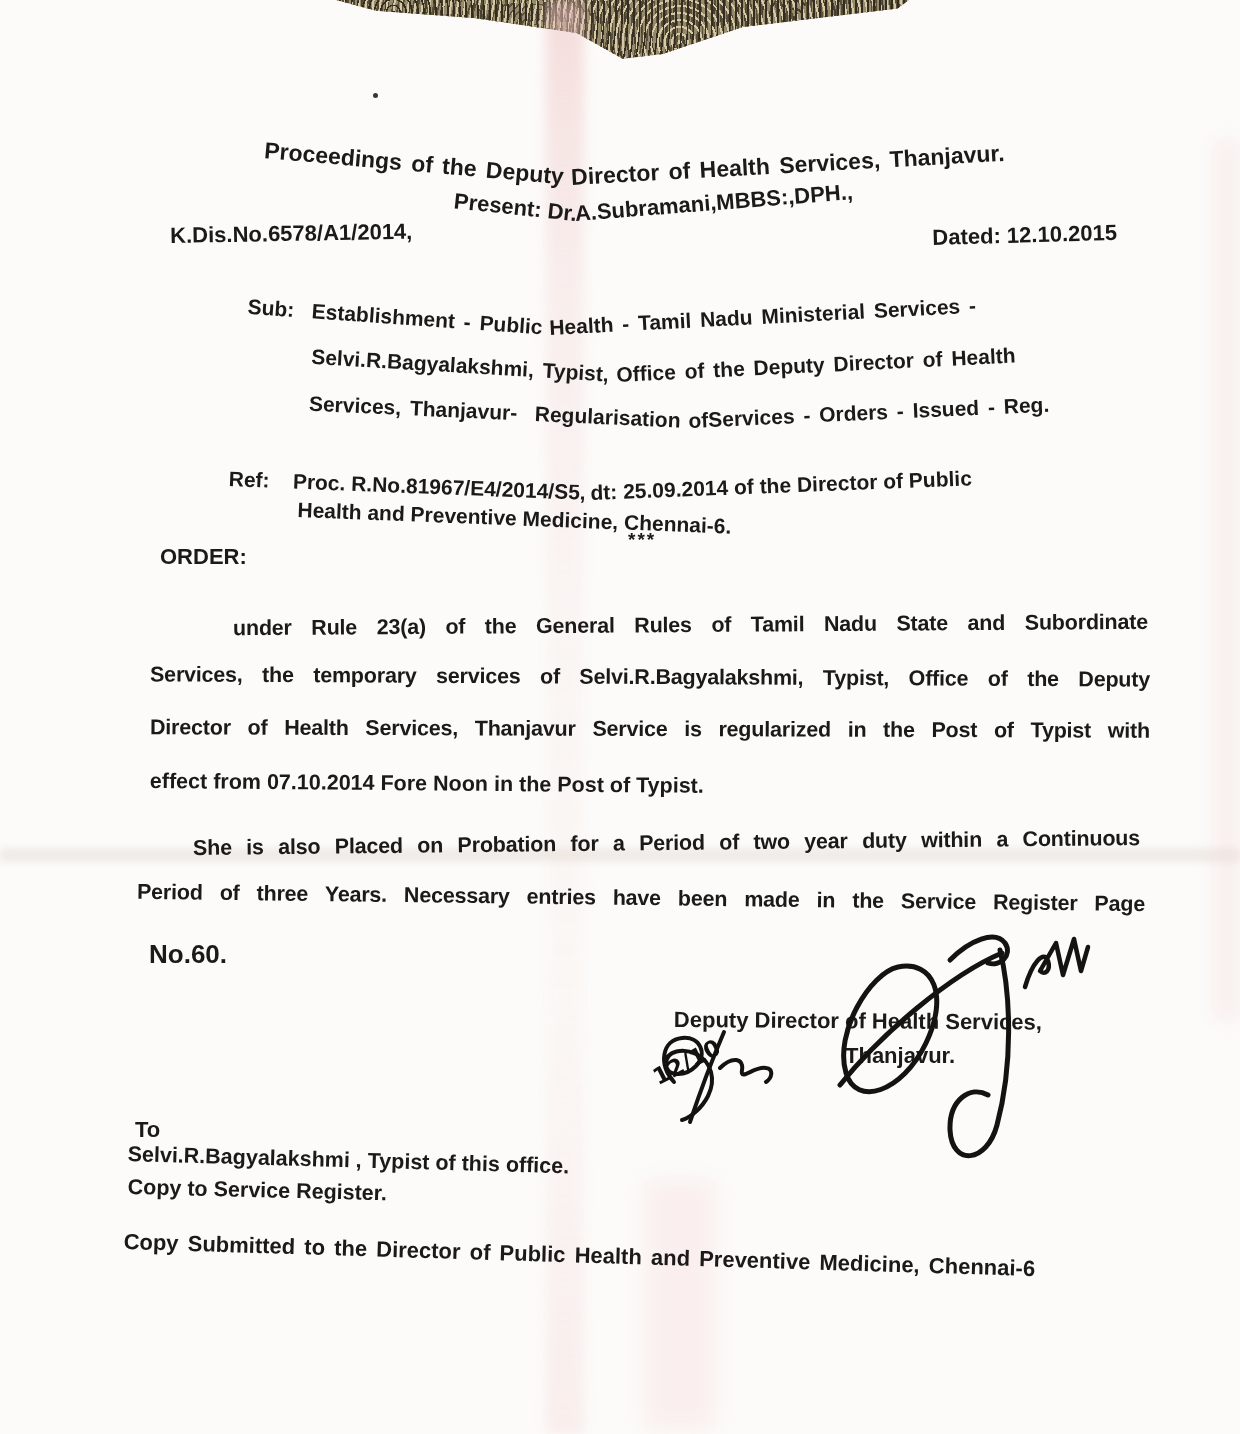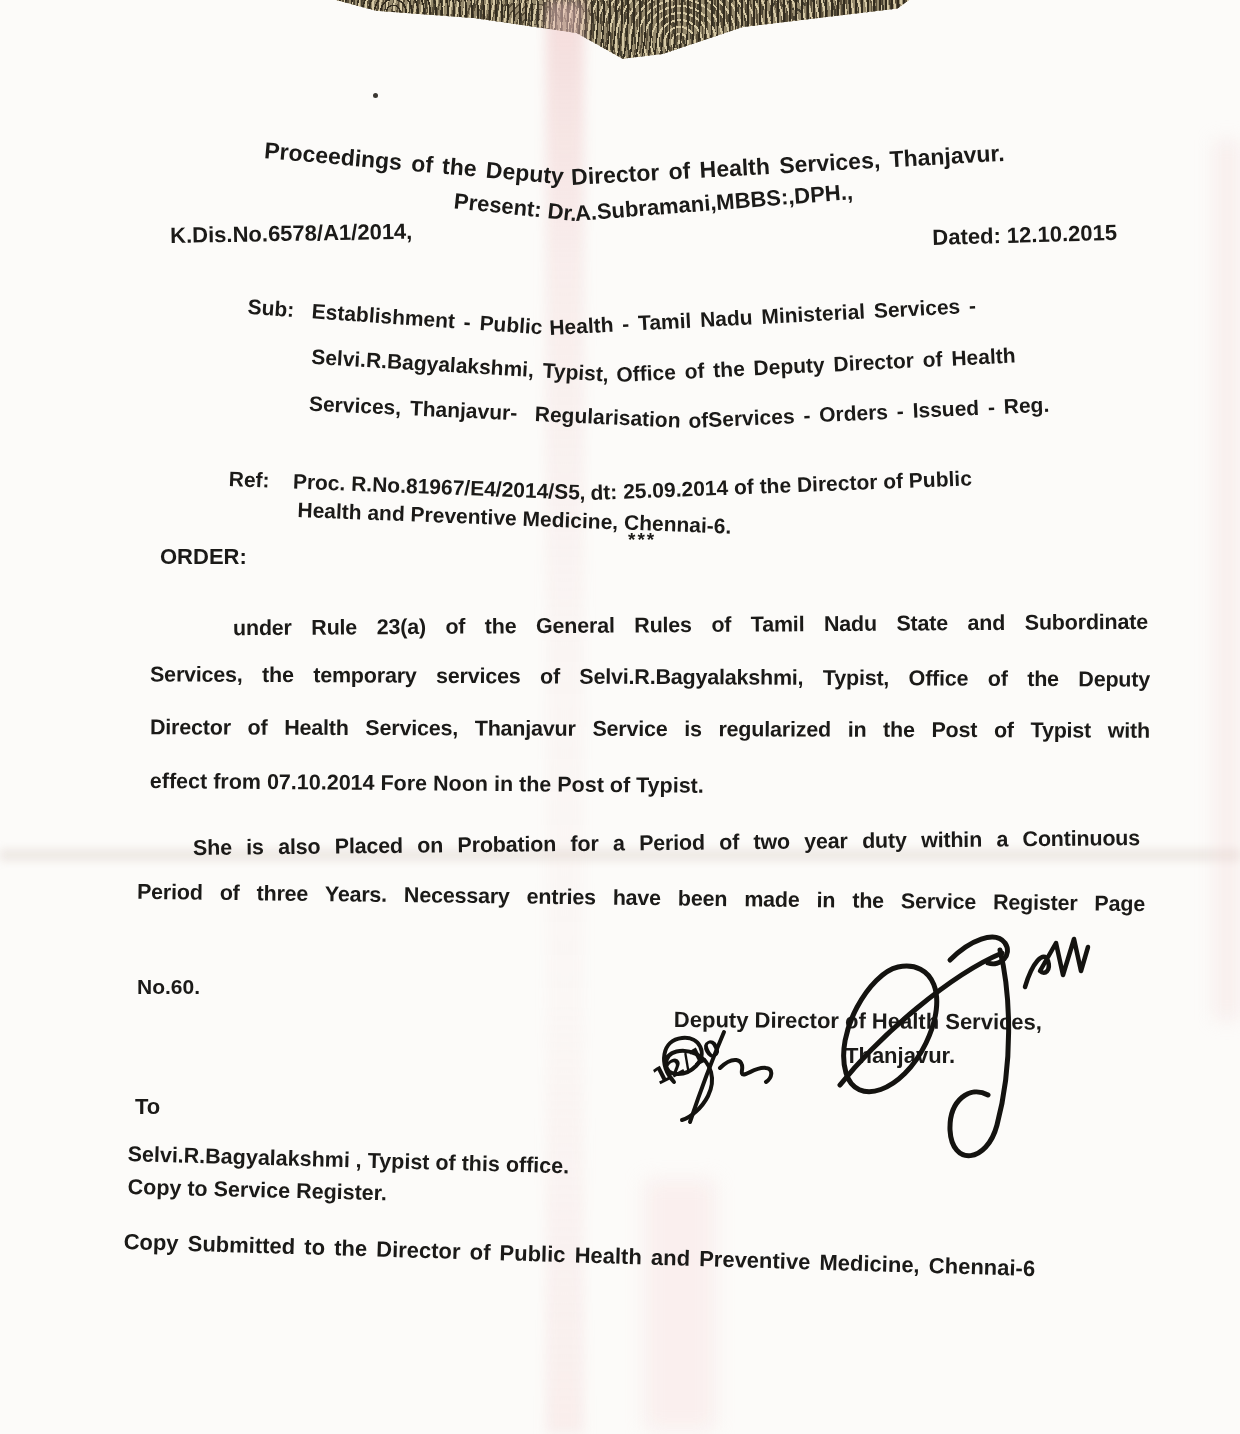--- a/index.html
+++ b/index.html
@@ -105,38 +105,38 @@
 
   <div class="line" style="left:160px;top:543px;">ORDER:</div>
 
   <div class="jline" style="left:233px;top:612px;width:915px;transform:rotate(-0.4deg);">under Rule 23(a) of the General Rules of Tamil Nadu State and Subordinate</div>
   <div class="jline" style="left:150px;top:664px;width:1000px;transform:rotate(0.3deg);">Services, the temporary services of  Selvi.R.Bagyalakshmi, Typist, Office of the Deputy</div>
   <div class="jline" style="left:150px;top:716px;width:1000px;transform:rotate(0.2deg);">Director of Health Services,  Thanjavur Service is regularized in the Post of Typist with</div>
   <div class="line" style="left:150px;top:768px;font-size:21.5px;transform-origin:0 0;transform:rotate(0.5deg);">effect from 07.10.2014 Fore Noon in the Post of Typist.</div>
 
   <div class="jline" style="left:193px;top:830px;width:947px;transform:rotate(-0.6deg);">She is also Placed on Probation for a Period of two year duty within a Continuous</div>
   <div class="jline" style="left:137px;top:885px;width:1008px;transform:rotate(0.7deg);">Period of three Years.  Necessary entries have been made in the Service Register Page</div>
-  <div class="line" style="left:137px;top:938px;font-size:21px;margin-top:36px;">No.60.</div>
+  <div class="line" style="left:149px;top:938px;font-size:26px;">No.60.</div>
 
   <div class="line" style="left:674px;top:1006px;transform-origin:0 0;transform:rotate(0.4deg);">Deputy Director of Health Services,</div>
   <div class="line" style="left:845px;top:1042px;">Thanjavur.</div>
 
   <svg class="sig" style="left:800px;top:915px;" width="290" height="200" viewBox="0 0 290 200">
     <path d="M98,52 C70,58 34,118 46,158 C56,192 102,178 126,128 C149,80 133,45 98,52" stroke-width="5"></path>
     <path d="M40,170 C80,120 150,60 202,38" stroke-width="5"></path>
     <path d="M150,45 C170,25 195,15 205,28 C213,40 200,52 188,48" stroke-width="5"></path>
     <path d="M200,35 C211,80 213,150 197,210 C187,248 152,252 150,215 C149,185 170,170 188,180" stroke-width="5"></path>
     <path d="M225,72 C232,48 244,34 248,46 C251,55 245,61 240,56 L256,28 L263,60 L274,24 L281,56 L288,32" stroke-width="4.5"></path>
   </svg>
 
   <svg class="sig" style="left:638px;top:1022px;" width="150" height="112" viewBox="0 0 150 112">
     <path d="M36,60 C20,42 24,18 44,16 C62,14 70,32 58,44 C46,56 28,54 28,42 C28,28 46,26 58,32 C74,40 78,58 70,74 C64,86 52,96 44,98" stroke-width="4"></path>
     <path d="M52,100 C62,70 74,38 86,10" stroke-width="4"></path>
     <path d="M82,46 C94,34 106,36 104,48 C102,60 116,44 128,46 C136,47 134,56 128,60" stroke-width="4"></path>
   </svg>
   <div class="line hw" style="left:648px;top:1066px;transform-origin:0 0;transform:rotate(-27deg);">12/10</div>
 
-  <div class="line" style="left:135px;top:1093px;">To</div>
+  <div class="line" style="left:135px;top:1116px;">To</div>
   <div class="line" style="left:128px;top:1141px;font-size:21.5px;transform-origin:0 0;transform:rotate(1.6deg);">Selvi.R.Bagyalakshmi , Typist of this office.</div>
   <div class="line" style="left:128px;top:1174px;font-size:21.5px;transform-origin:0 0;transform:rotate(1.4deg);">Copy to Service Register.</div>
   <div class="line wsp" style="left:124px;top:1228px;transform-origin:0 0;transform:rotate(1.7deg);">Copy Submitted to the Director of Public Health and Preventive Medicine, Chennai-6</div>
 
 </div>
 
 </body></html>

